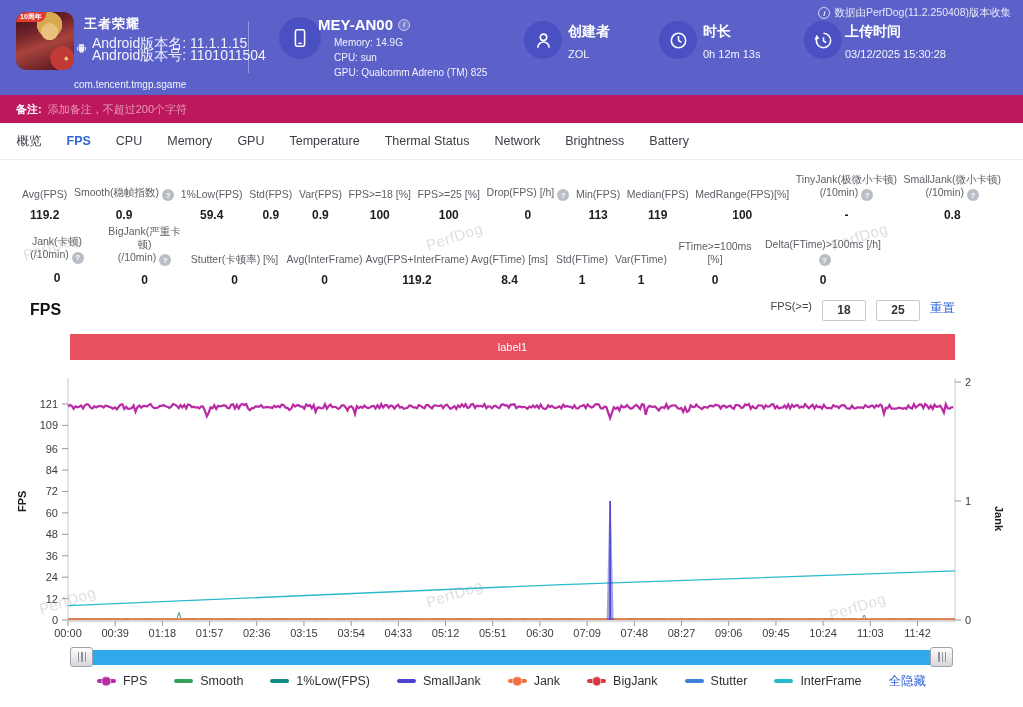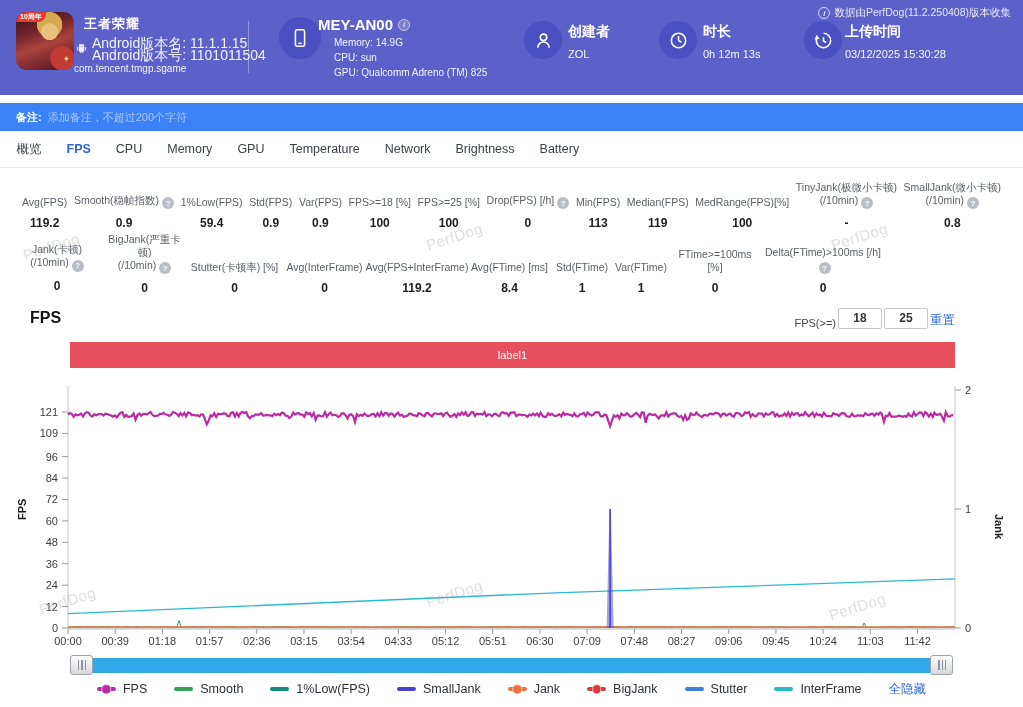--- a/index.html
+++ b/index.html
@@ -12,56 +12,56 @@
     background:
       radial-gradient(circle at 58% 34%, #e9c27e 0 16%, rgba(233,194,126,0) 17%),
       radial-gradient(circle at 58% 22%, #d9a952 0 22%, rgba(217,169,82,0) 23%),
       radial-gradient(circle at 80% 80%, #c23a35 0 18%, rgba(194,58,53,0) 19%),
       linear-gradient(160deg,#3a1016 0%,#70222a 32%,#a8443c 55%,#7e2a2e 76%,#45121a 100%);}
   .app-badge{position:absolute;left:0;top:0;background:#e23b30;color:#fff;font-size:7px;line-height:10px;padding:0 4px;border-radius:8px 0 8px 0;font-weight:700;}
   .app-star{position:absolute;right:4px;bottom:6px;color:#f2d47c;font-size:9px;}
   .app-name{position:absolute;left:84px;top:15px;font-size:13px;font-weight:700;letter-spacing:1px;}
   .ver-row{position:absolute;left:76px;top:37px;display:flex;gap:5px;align-items:flex-start;}
   .ver-lines{font-size:14px;line-height:12px;color:rgba(255,255,255,.92);}
-  .pkg{position:absolute;left:74px;top:63px;font-size:10px;color:rgba(255,255,255,.92);}
+  .pkg{position:absolute;left:74px;top:79px;font-size:10px;color:rgba(255,255,255,.92);}
   .vdivider{position:absolute;left:248px;top:21px;width:1px;height:52px;background:rgba(255,255,255,.35);}
   .circle-icon{position:absolute;border-radius:50%;background:#4a4fc1;display:flex;align-items:center;justify-content:center;}
   .ci-device{left:279px;top:17px;width:42px;height:42px;}
   .ci-meta{width:38px;height:38px;}
   .device-name{position:absolute;left:318px;top:16px;font-size:15px;font-weight:700;display:flex;align-items:center;gap:5px;}
   .device-line{position:absolute;left:334px;font-size:10px;color:rgba(255,255,255,.92);}
   .meta-label{position:absolute;font-size:14px;font-weight:700;}
   .meta-value{position:absolute;font-size:11px;color:rgba(255,255,255,.95);}
   .collect-info{position:absolute;top:6px;right:12px;font-size:10.5px;color:rgba(255,255,255,.85);display:flex;align-items:center;gap:4px;}
   .info-i{display:inline-flex;align-items:center;justify-content:center;width:12px;height:12px;border-radius:50%;border:1px solid rgba(255,255,255,.75);color:rgba(255,255,255,.85);font-size:8px;font-style:italic;font-weight:700;}
   .info-i.gray{border-color:#c6c9e6;color:#d9dbef;background:rgba(255,255,255,.18);}
 
   
-  .remark{height:28px;background:#3b82f6;color:#fff;display:flex;align-items:center;padding-left:16px;font-size:11px;margin-top:8px;}
+  .remark{height:28px;background:#be185d;color:#fff;display:flex;align-items:center;padding-left:16px;font-size:11px;}
   .remark b{font-weight:700;}
   .remark .ph{color:rgba(255,255,255,.55);margin-left:6px;min-width:600px;}
 
   
   .tabs{height:37px;display:flex;align-items:center;padding-left:4px;border-bottom:1px solid #ececf0;background:#fff;}
   .tab{padding:0 12.5px;font-size:12.5px;color:#3a3f46;cursor:pointer;line-height:37px;}
   .tab.active{color:#2e65d8;font-weight:700;}
 
   
   .stats{display:flex;height:65px;padding:8px 22px 0 22px;}
   .stats.r1{justify-content:space-between;}
   .stats.r2{justify-content:flex-start;padding-left:12px;}
   .stat{display:flex;flex-direction:column;justify-content:flex-end;align-items:center;text-align:center;}
   .stat-label{font-size:10.5px;color:#5c6066;line-height:13px;}
   .stat-value{font-size:12px;font-weight:700;color:#1d1d1f;margin-top:4px;line-height:20px;}
   .help-i{display:inline-flex;align-items:center;justify-content:center;width:12px;height:12px;border-radius:50%;background:#b9bdc6;color:#fff;font-size:8px;font-weight:700;margin-left:3px;vertical-align:-2px;}
 
   
   .fps-head{height:40px;display:flex;align-items:center;justify-content:space-between;padding:0 68px 0 30px;}
   .fps-title{font-size:16px;font-weight:700;color:#111;}
-  .fps-controls{display:flex;align-items:flex-end;gap:2px;}
+  .fps-controls{display:flex;align-items:flex-start;gap:10px;}
   .fps-controls .lbl{font-size:11px;color:#444;}
   .fps-input{width:44px;height:21px;border:1px solid #c9c9c9;border-radius:2px;text-align:center;font-size:12px;color:#333;font-family:"Liberation Sans",sans-serif;font-weight:bold;}
   .link{color:#2e65d8;font-size:12.5px;text-decoration:none;cursor:pointer;}
 
   
   .banner{margin:4px 68px 0 70px;height:26px;background:#e8505e;color:#fff;font-size:11px;display:flex;align-items:center;justify-content:center;}
 
   
   #chart-svg{display:block;}
   #chart-svg text.ax{font-size:11px;fill:#3c3c3c;font-family:"Liberation Sans",sans-serif;}
@@ -162,20 +162,21 @@
     <span class="ph">添加备注，不超过200个字符</span>
   </div>
 
   <div class="tabs" id="tabs">
       <div class="tab">概览</div>
       <div class="tab active">FPS</div>
       <div class="tab">CPU</div>
       <div class="tab">Memory</div>
       <div class="tab">GPU</div>
       <div class="tab">Temperature</div>
+      <div class="tab">Thermal Status</div>
       <div class="tab">Network</div>
       <div class="tab">Brightness</div>
       <div class="tab">Battery</div>
     </div>
 
   <div class="stats r1" id="stats1">
       <div class="stat">
         <div class="stat-label">
           <div>Avg(FPS)</div>
         </div>

